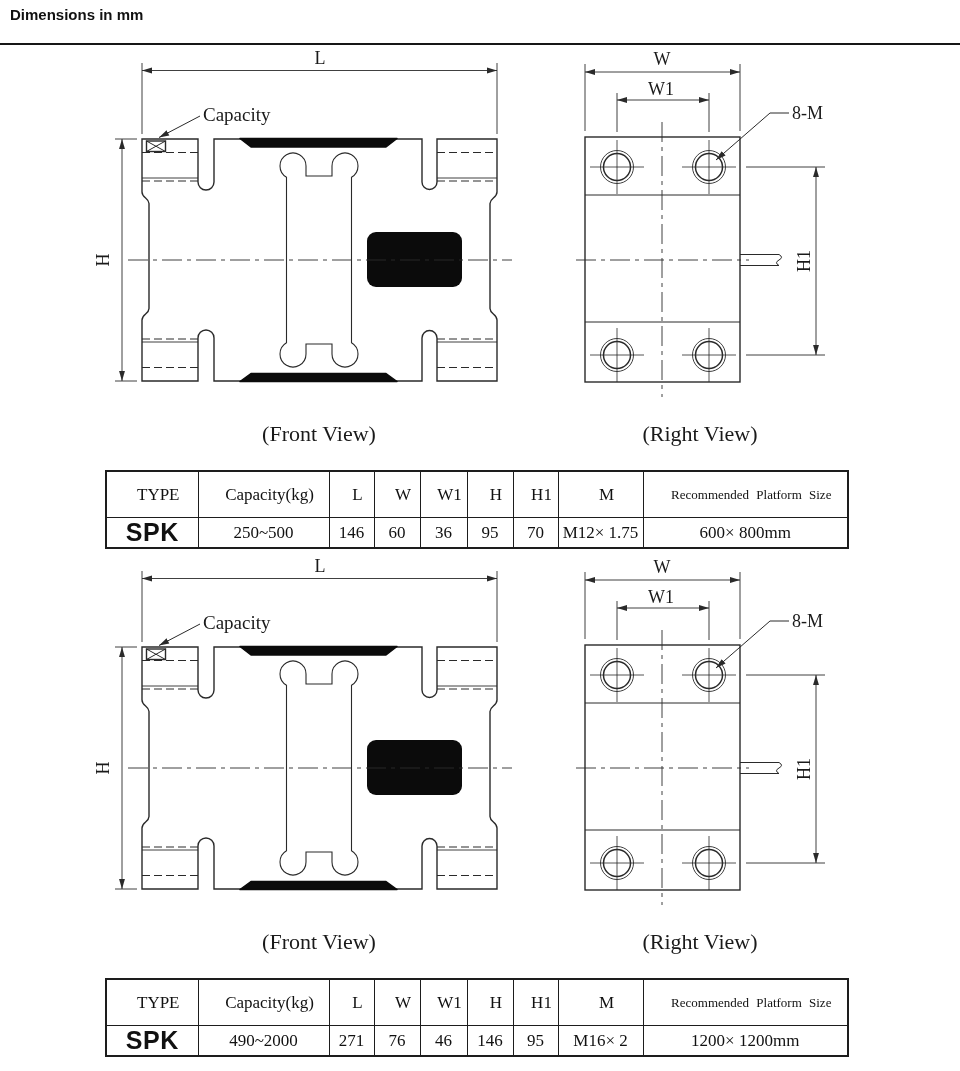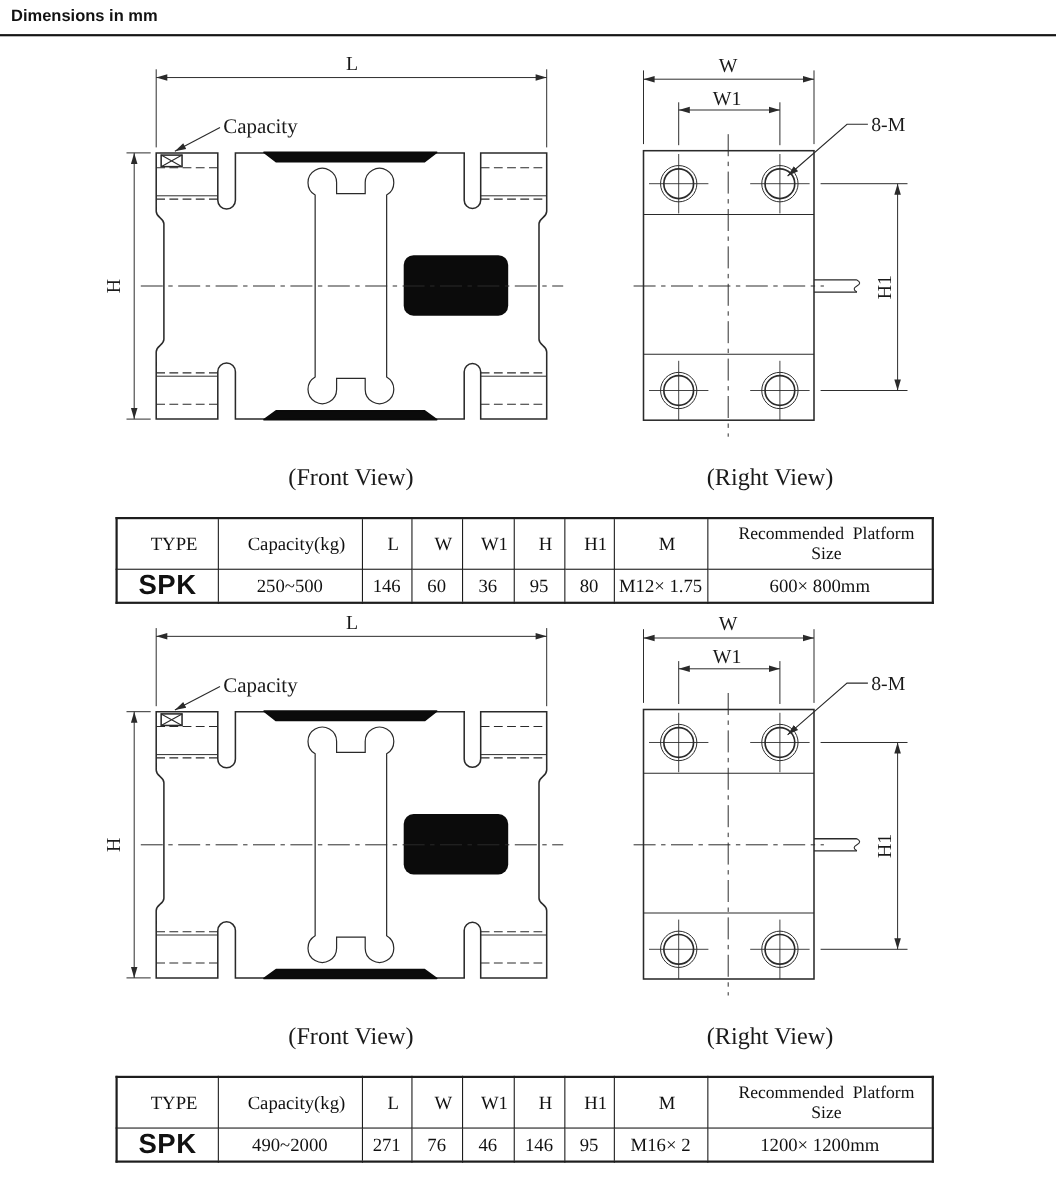--- a/index.html
+++ b/index.html
@@ -1,40 +1,40 @@
 <!DOCTYPE html>
 <html><head>
 <meta charset="utf-8">
 <style>
   html,body{margin:0;padding:0;}
   body{
     width:960px;height:1071px;position:relative;background:#ffffff;
     font-family:"Liberation Sans",sans-serif;overflow:hidden;
   }
   .page-header{
-    position:absolute;top:0;left:0;width:960px;height:33px;
+    position:absolute;top:0;left:0;width:960px;height:45px;
     border-bottom:2px solid #161616;box-sizing:border-box;
     padding:6px 0 0 10px;font-size:15px;font-weight:bold;color:#111;
   }
   svg.drow{position:absolute;left:0;top:0;}
   svg .ink{stroke:#2a2a2a;fill:none;}
   svg text{font-family:"Liberation Serif",serif;fill:#1a1a1a;}
   .spec-table{
     position:absolute;left:105px;width:742px;border-collapse:collapse;table-layout:fixed;
     background:#fff;
   }
   .spec-table td{
     border:1px solid #1d1d1d;text-align:center;vertical-align:middle;padding:0;
     font-family:"Liberation Serif",serif;font-size:17px;color:#111;overflow:hidden;
   }
   .spec-table{border:2px solid #1d1d1d;}
   .spec-table tr.hdr td{height:45px;padding-left:12px;}
   .spec-table tr.dat td{height:29px;}
   .spec-table td.type-val{font-family:"Liberation Sans",sans-serif;font-size:25px;letter-spacing:0.5px;font-weight:bold;}
-  .spec-table td.platform-hdr{font-size:16px;word-spacing:4px;margin-top:24px;}
+  .spec-table td.platform-hdr{font-size:13px;word-spacing:4px;margin-top:24px;}
   .t1{top:470px;} .t2{top:978px;}
 </style>
 </head>
 <body>
 
 <div class="page-header">Dimensions in mm</div>
 
 <svg class="drow" width="960" height="460" viewBox="0 0 960 460">
   <defs>
     <marker id="arw" viewBox="0 0 10 8" refX="9.5" refY="4" markerWidth="11" markerHeight="8.5" markerUnits="userSpaceOnUse" orient="auto-start-reverse">
@@ -230,21 +230,21 @@
     <td>M</td>
     <td class="platform-hdr">Recommended Platform Size</td>
   </tr>
   <tr class="dat">
     <td class="type-val">SPK</td>
     <td>250~500</td>
     <td>146</td>
     <td>60</td>
     <td>36</td>
     <td>95</td>
-    <td>80</td>
+    <td>70</td>
     <td>M12× 1.75</td>
     <td>600× 800mm</td>
   </tr>
 </tbody>
   </table>
 
 <table class="spec-table t2">
   <colgroup>
     <col style="width:92px">
       <col style="width:131px">

